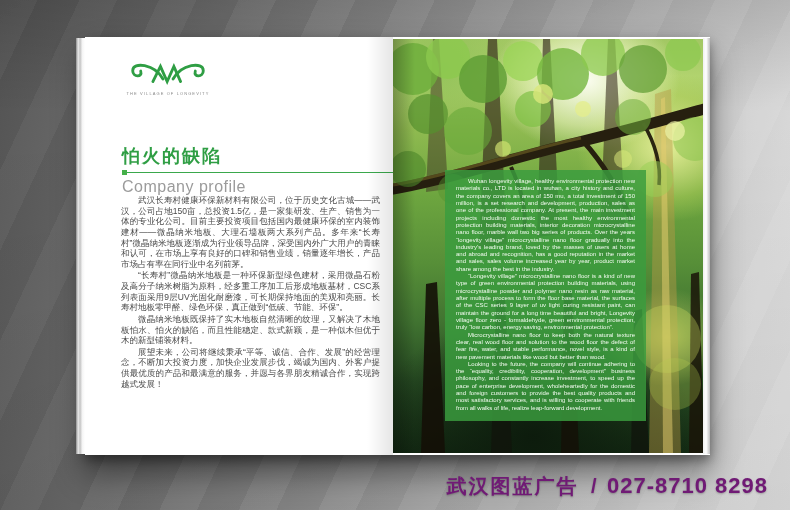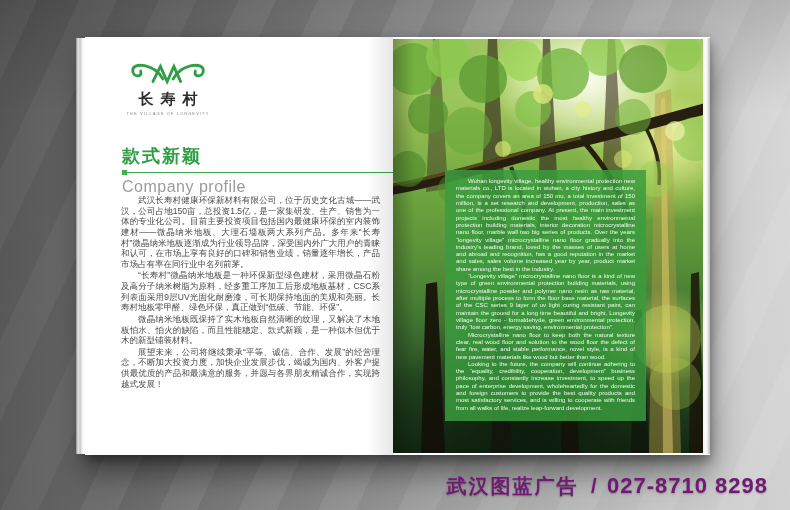--- a/index.html
+++ b/index.html
@@ -115,25 +115,24 @@
     <div class="edge-stack"></div>
 
     <div class="logo-block">
       <svg class="logo-mark" viewBox="0 0 100 34" xmlns="http://www.w3.org/2000/svg">
         <g fill="none" stroke="#2f9e44" stroke-width="3.4" stroke-linecap="round" stroke-linejoin="miter">
           <path d="M44,23 C34,5 8,2 8,13 C8,21 20,21.5 17.5,13.5"></path>
           <path d="M32,26 L41,8 L49,26 L57,8 L65,26"></path>
           <path d="M56,23 C66,5 92,2 92,13 C92,21 80,21.5 82.5,13.5"></path>
         </g>
       </svg>
-      <div class="logo-cn">长寿村</div>
       <div class="logo-en">THE VILLAGE OF LONGEVITY</div>
     </div>
 
-    <div class="section-title">款式新颖</div>
+    <div class="section-title">怕火的缺陷</div>
     <div class="title-rule"></div>
     <div class="section-subtitle">Company profile</div>
 
     <div class="body-copy">
       <p>武汉长寿村健康环保新材料有限公司，位于历史文化古城——武汉，公司占地150亩，总投资1.5亿，是一家集研发、生产、销售为一体的专业化公司。目前主要投资项目包括国内最健康环保的室内装饰建材——微晶纳米地板、大理石墙板两大系列产品。多年来“长寿村”微晶纳米地板逐渐成为行业领导品牌，深受国内外广大用户的青睐和认可，在市场上享有良好的口碑和销售业绩，销量逐年增长，产品市场占有率在同行业中名列前茅。</p>
       <p>“长寿村”微晶纳米地板是一种环保新型绿色建材，采用微晶石粉及高分子纳米树脂为原料，经多重工序加工后形成地板基材，CSC系列表面采用9层UV光固化耐磨漆，可长期保持地面的美观和亮丽。长寿村地板零甲醛、绿色环保，真正做到“低碳、节能、环保”。</p>
       <p>微晶纳米地板既保持了实木地板自然清晰的纹理，又解决了木地板怕水、怕火的缺陷，而且性能稳定、款式新颖，是一种似木但优于木的新型铺装材料。</p>
       <p>展望未来，公司将继续秉承“平等、诚信、合作、发展”的经营理念，不断加大投资力度，加快企业发展步伐，竭诚为国内、外客户提供最优质的产品和最满意的服务，并愿与各界朋友精诚合作，实现跨越式发展！</p>
     </div>
 

